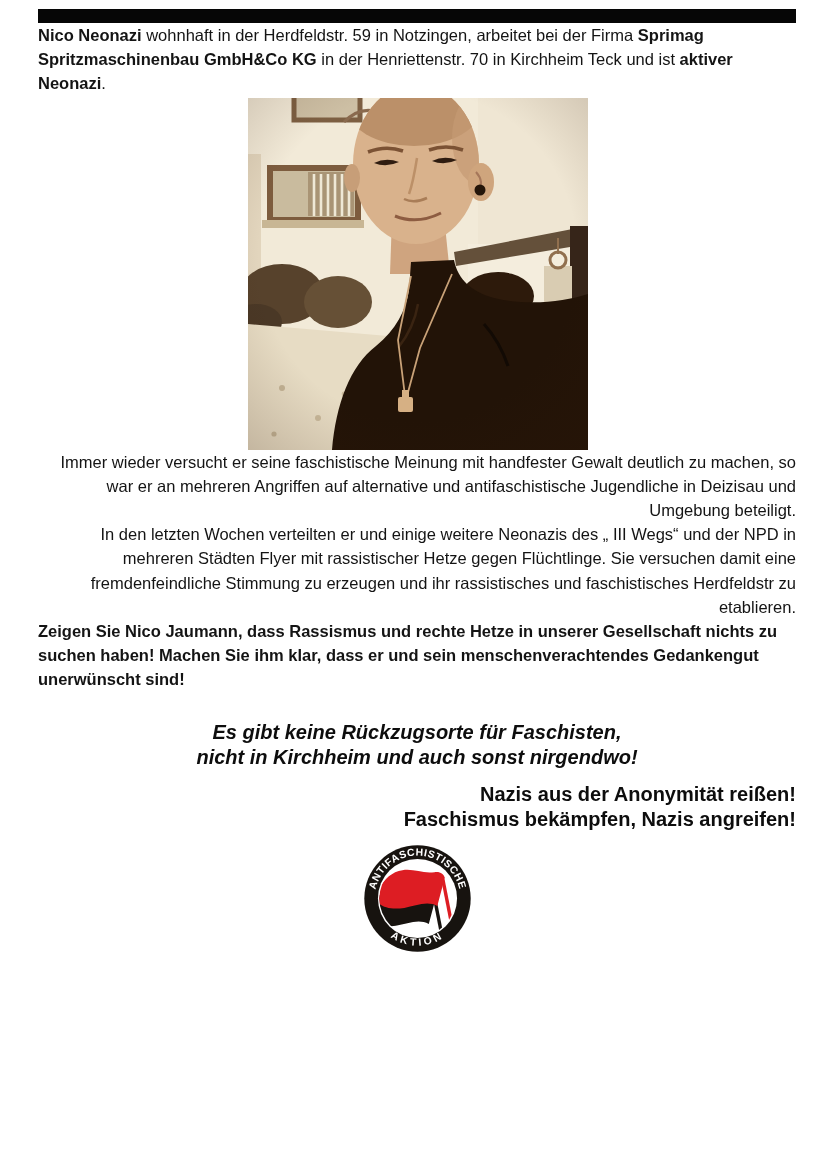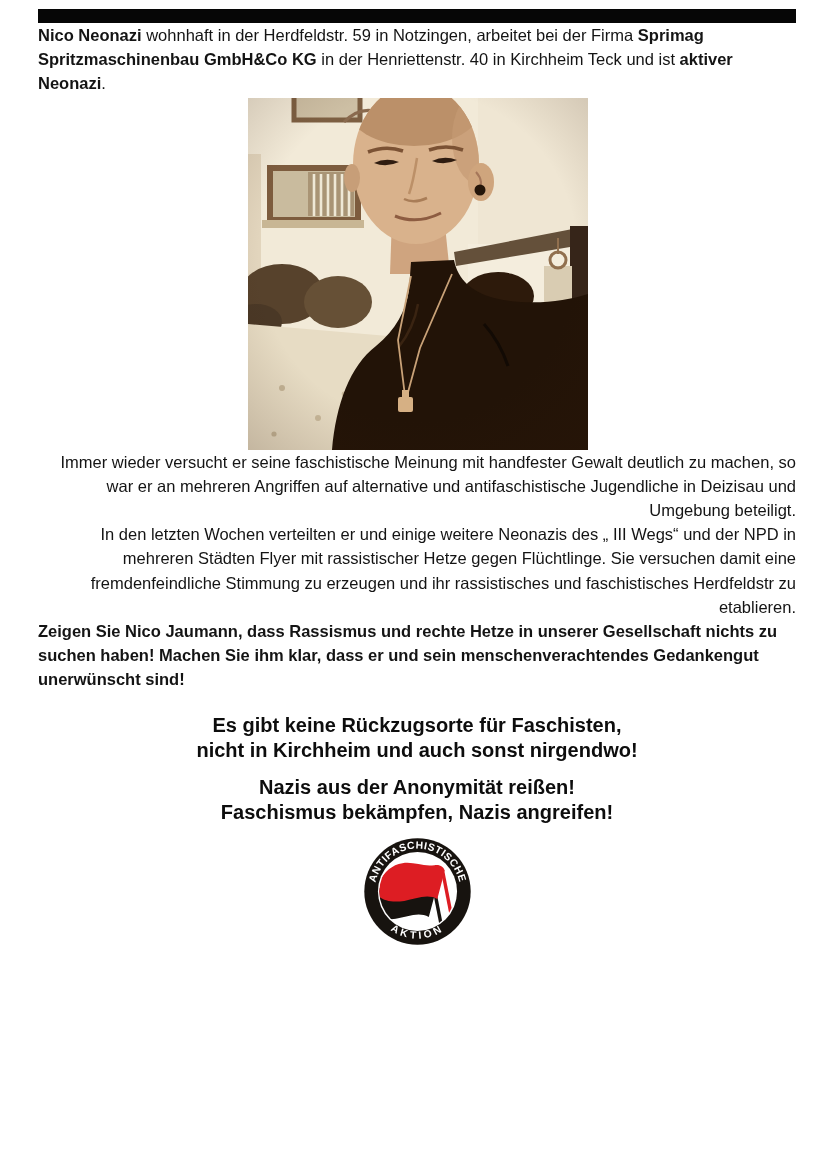--- a/index.html
+++ b/index.html
@@ -37,42 +37,42 @@
 
   .photo { display: block; width: 340px; height: 352px; margin: 2px 0 0 210px; }
 
   .slogan {
     text-align: center;
     font-weight: bold;
     font-size: 20px;
     line-height: 25.5px;
     color: #0d0d0d;
   }
-  .slogan1 { margin-top: 21px; }
-  .slogan2 { margin-top: 11px; }
+  .slogan1 { margin-top: 28px; font-style: italic; }
+  .slogan2 { margin-top: 11px; text-align: right; }
   .sline { display: block; }
 
   .logo { display: block; width: 113px; height: 113px; margin: 9px auto 0 auto; }
   .logo-text {
     font-family: "Liberation Sans", sans-serif;
     font-weight: bold;
     font-size: 11px;
     fill: #ffffff;
     letter-spacing: 0.6px;
   }
   .logo-text-bot { font-size: 11px; letter-spacing: 3.2px; }
 </style>
 </head>
 <body>
 
 <div class="page">
 
   <div class="rule"></div>
 
-  <p class="body p-intro"><b>Nico Neonazi</b><span> wohnhaft in der Herdfeldstr. 59 in Notzingen, arbeitet bei der Firma </span><b>Sprimag Spritzmaschinenbau GmbH&amp;Co KG</b><span> in der Henriettenstr. 40 in  Kirchheim Teck und ist </span><b>aktiver Neonazi</b><span>.</span></p>
+  <p class="body p-intro"><b>Nico Neonazi</b><span> wohnhaft in der Herdfeldstr. 59 in Notzingen, arbeitet bei der Firma </span><b>Sprimag Spritzmaschinenbau GmbH&amp;Co KG</b><span> in der Henriettenstr. 70 in  Kirchheim Teck und ist </span><b>aktiver Neonazi</b><span>.</span></p>
 
   <svg class="photo" viewBox="0 0 340 352" aria-hidden="true">
     <defs>
       <radialGradient id="vig" cx="50%" cy="45%" r="78%">
         <stop offset="60%" stop-color="#3c1e0a" stop-opacity="0"></stop>
         <stop offset="100%" stop-color="#32190a" stop-opacity="0.22"></stop>
       </radialGradient>
       <clipPath id="headC">
           <ellipse cx="168" cy="66" rx="63" ry="80"></ellipse>
         </clipPath>

